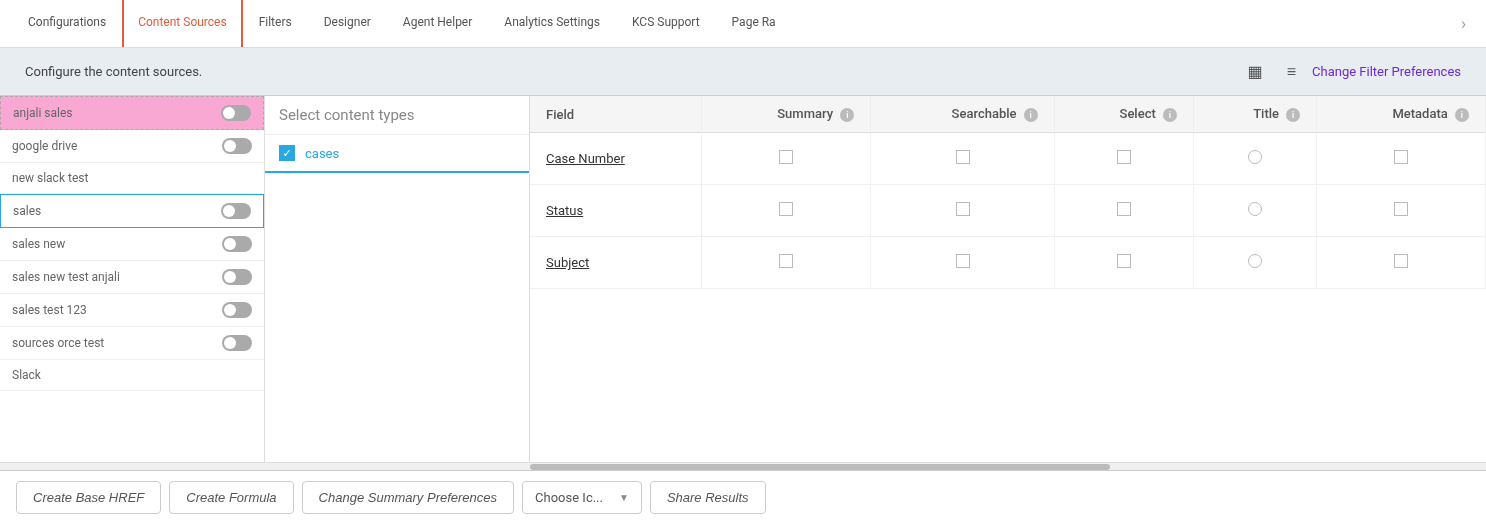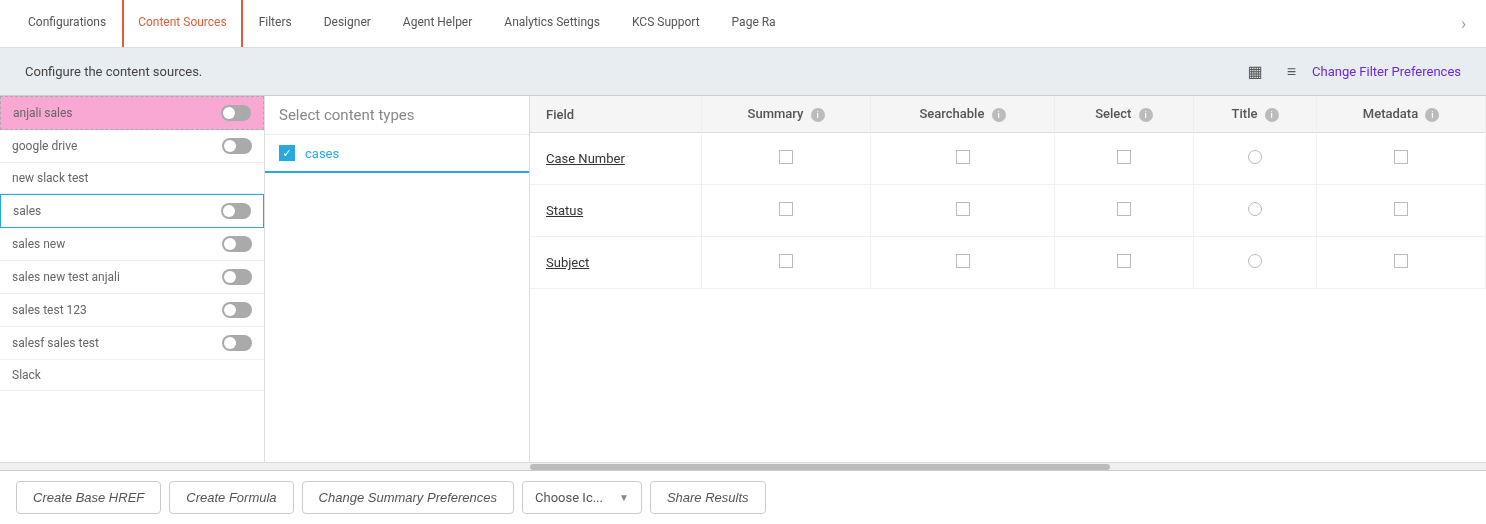--- a/index.html
+++ b/index.html
@@ -191,21 +191,21 @@
       width: 100%;
       border-collapse: collapse;
       font-size: 13px;
     }
     thead tr {
       background: #f5f5f5;
       border-bottom: 1px solid #ddd;
     }
     th {
       padding: 10px 16px;
-      text-align: center;
+      text-align: right;
       font-weight: 500;
       color: #555;
       white-space: nowrap;
       border-right: 1px solid #eee;
     }
     th:first-child { text-align: left; border-left: none; }
     th .info-icon {
       display: inline-flex;
       align-items: center;
       justify-content: center;
@@ -364,21 +364,21 @@
           <span>sales new test anjali</span>
           <div class="toggle"></div>
         </div>
 
         <div class="sidebar-item">
           <span>sales test 123</span>
           <div class="toggle"></div>
         </div>
 
         <div class="sidebar-item">
-          <span>salesf sales test</span>
+          <span>sources orce test</span>
           <div class="toggle"></div>
         </div>
 
         <div class="sidebar-item">
           <span>Slack</span>
         </div>
       </div>
 
       <div class="content-types-panel">
         <div class="panel-header">Select content types</div>

